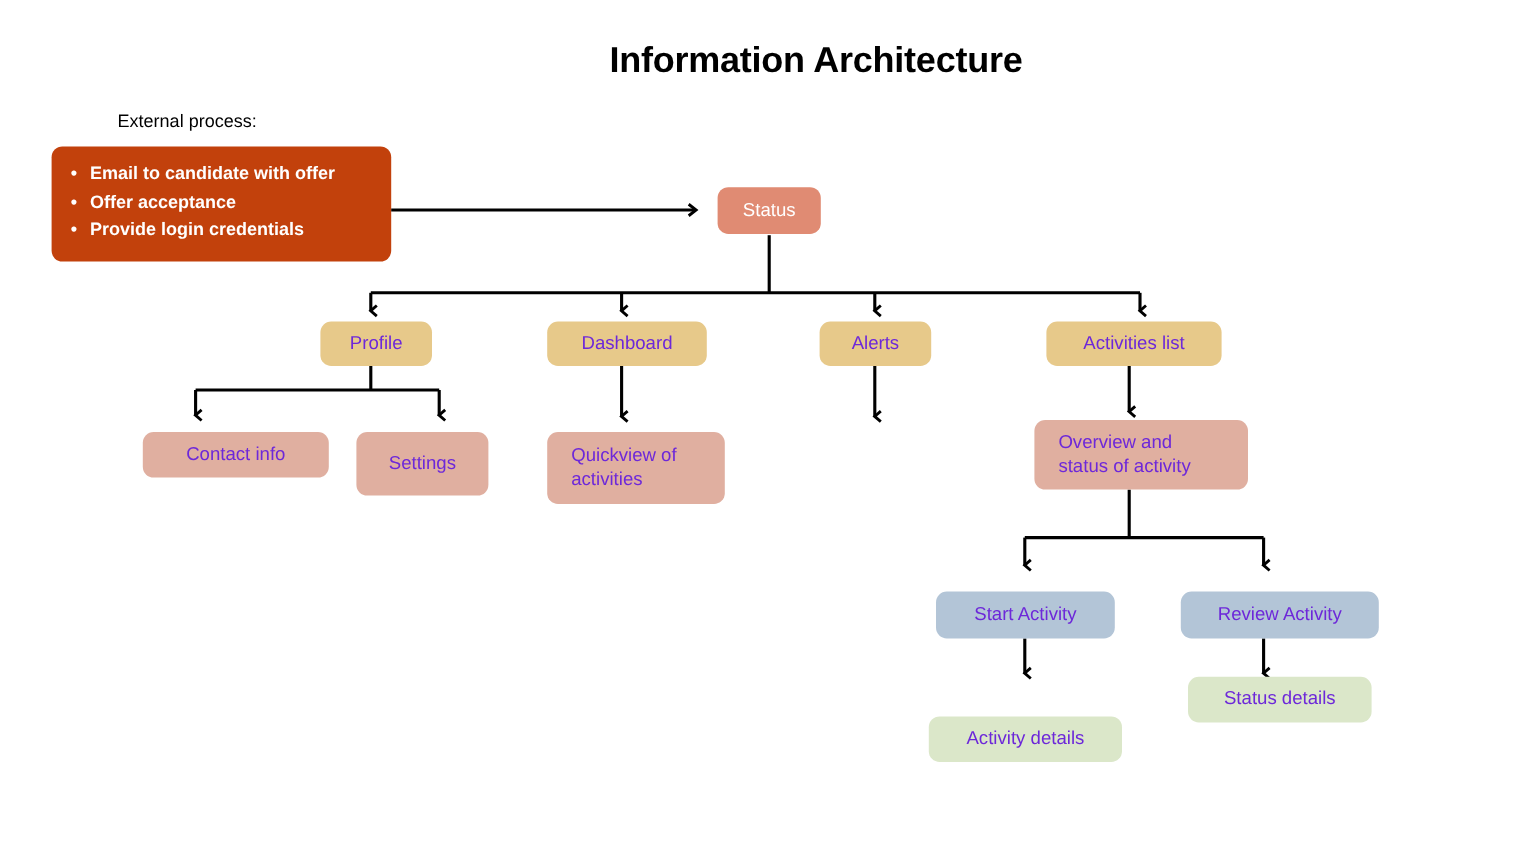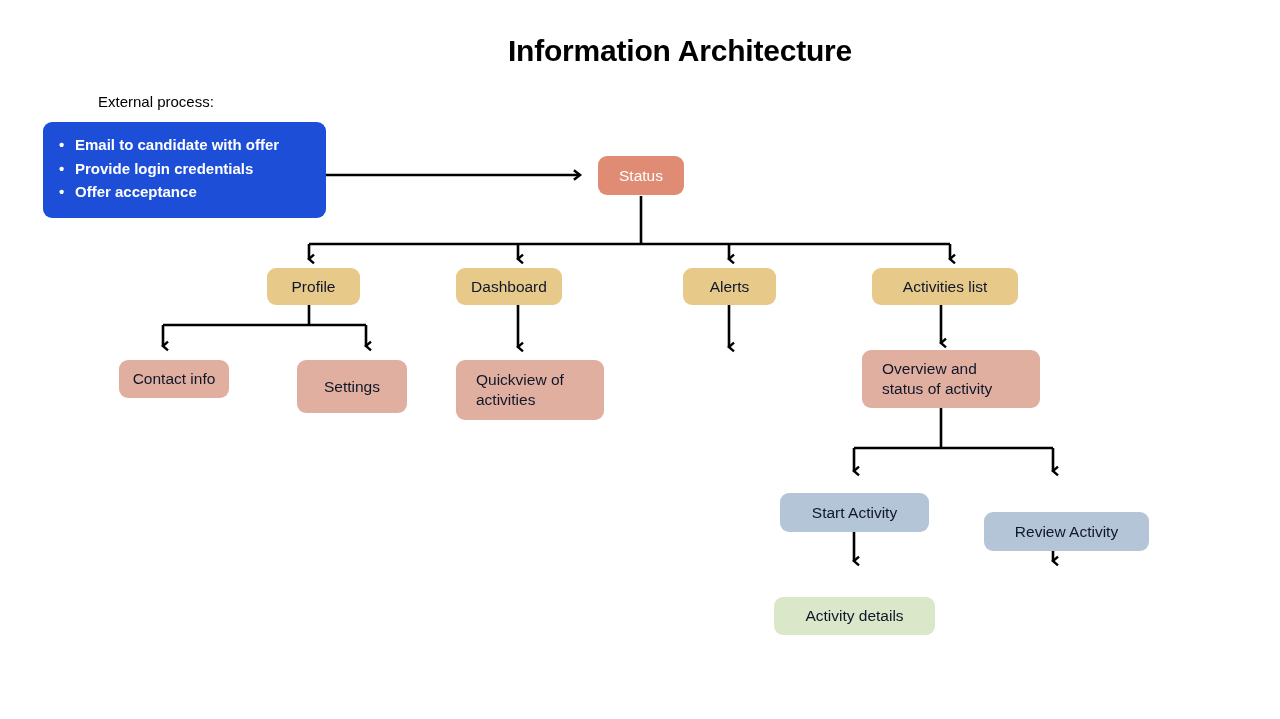--- a/index.html
+++ b/index.html
@@ -45,21 +45,21 @@
     font-size: 15px;
     color: #000000;
     margin-left: 34px;
   }
   .ext-box {
     position: absolute;
     left: 43px;
     top: 122px;
     width: 283px;
     height: 96px;
-    background: #1d4ed8;
+    background: #c2410c;
     border-radius: 9px;
     box-sizing: border-box;
     padding: 11px 12px 11px 14px;
   }
   .ext-list {
     margin: 0;
     padding: 0;
     list-style: none;
   }
   .ext-list li {
@@ -79,41 +79,41 @@
     font-size: 15px;
     line-height: 23.5px;
   }
   .node {
     position: absolute;
     box-sizing: border-box;
     border-radius: 9px;
     display: flex;
     align-items: center;
     font-size: 15.5px;
-    color: #0f172a;
+    color: #6d28d9;
     line-height: 20px;
   }
   .node.center { justify-content: center; text-align: center; }
   .node.left   { justify-content: flex-start; text-align: left; padding-left: 20px; }
   .node .nlabel { white-space: pre-line; }
 </style>
 </head>
 <body>
 
 <div id="canvas">
 
   <div class="page-title">Information Architecture</div>
 
   <div class="section-label">External process:</div>
 
   <div class="ext-box">
     <ul class="ext-list">
       <li>Email to candidate with offer</li>
+      <li>Offer acceptance</li>
       <li>Provide login credentials</li>
-      <li>Offer acceptance</li>
     </ul>
   </div>
 
   <svg id="edges" viewBox="0 0 1280 719">
     <defs>
       <marker id="arrowDown" markerWidth="12" markerHeight="12" refX="6" refY="9.2" orient="auto" markerUnits="userSpaceOnUse">
         <path d="M 1.6 4.2 L 6 9.3 L 10.4 4.2" fill="none" stroke="#000000" stroke-width="2.4" stroke-linecap="butt" stroke-linejoin="miter"></path>
       </marker>
       <marker id="arrowRight" markerWidth="14" markerHeight="14" refX="10.5" refY="7" orient="auto" markerUnits="userSpaceOnUse">
         <path d="M 4.4 2.2 L 10.6 7 L 4.4 11.8" fill="none" stroke="#000000" stroke-width="2.4" stroke-linecap="butt" stroke-linejoin="miter"></path>
@@ -154,33 +154,33 @@
   </svg>
 
   <div class="node center" style="left:598px; top:156px; width:86px; height:39px; background:#e08b73; color:#ffffff;">
     <span class="nlabel">Status</span>
   </div>
 
   <div class="node center" style="left:267px; top:268px; width:93px; height:37px; background:#e7c98a;">
     <span class="nlabel">Profile</span>
   </div>
 
-  <div class="node center" style="left:456px; top:268px; width:106px; height:37px; background:#e7c98a;">
+  <div class="node center" style="left:456px; top:268px; width:133px; height:37px; background:#e7c98a;">
     <span class="nlabel">Dashboard</span>
   </div>
 
   <div class="node center" style="left:683px; top:268px; width:93px; height:37px; background:#e7c98a;">
     <span class="nlabel">Alerts</span>
   </div>
 
   <div class="node center" style="left:872px; top:268px; width:146px; height:37px; background:#e7c98a;">
     <span class="nlabel">Activities list</span>
   </div>
 
-  <div class="node center" style="left:119px; top:360px; width:110px; height:38px; background:#e0afa0;">
+  <div class="node center" style="left:119px; top:360px; width:155px; height:38px; background:#e0afa0;">
     <span class="nlabel">Contact info</span>
   </div>
 
   <div class="node center" style="left:297px; top:360px; width:110px; height:53px; background:#e0afa0;">
     <span class="nlabel">Settings</span>
   </div>
 
   <div class="node left" style="left:456px; top:360px; width:148px; height:60px; background:#e0afa0;">
     <span class="nlabel">Quickview of
 activities</span>
@@ -189,22 +189,25 @@
 
   <div class="node center" style="left:780px; top:493px; width:149px; height:39px; background:#b3c5d7;">
     <span class="nlabel">Start Activity</span>
   </div>
 
   <div class="node left" style="left:862px; top:350px; width:178px; height:58px; background:#e0afa0;">
     <span class="nlabel">Overview and
 status of activity</span>
   </div>
 
-  <div class="node center" style="left:984px; top:512px; width:165px; height:39px; background:#b3c5d7;">
+  <div class="node center" style="left:984px; top:493px; width:165px; height:39px; background:#b3c5d7;">
     <span class="nlabel">Review Activity</span>
   </div>
 
   <div class="node center" style="left:774px; top:575px; width:161px; height:38px; background:#dbe7c9;margin-top:22px;">
     <span class="nlabel">Activity details</span>
   </div>
 
+  <div class="node center" style="left:990px; top:564px; width:153px; height:38px; background:#dbe7c9;">
+    <span class="nlabel">Status details</span>
+  </div>
 
 </div>
 
 </body></html>

